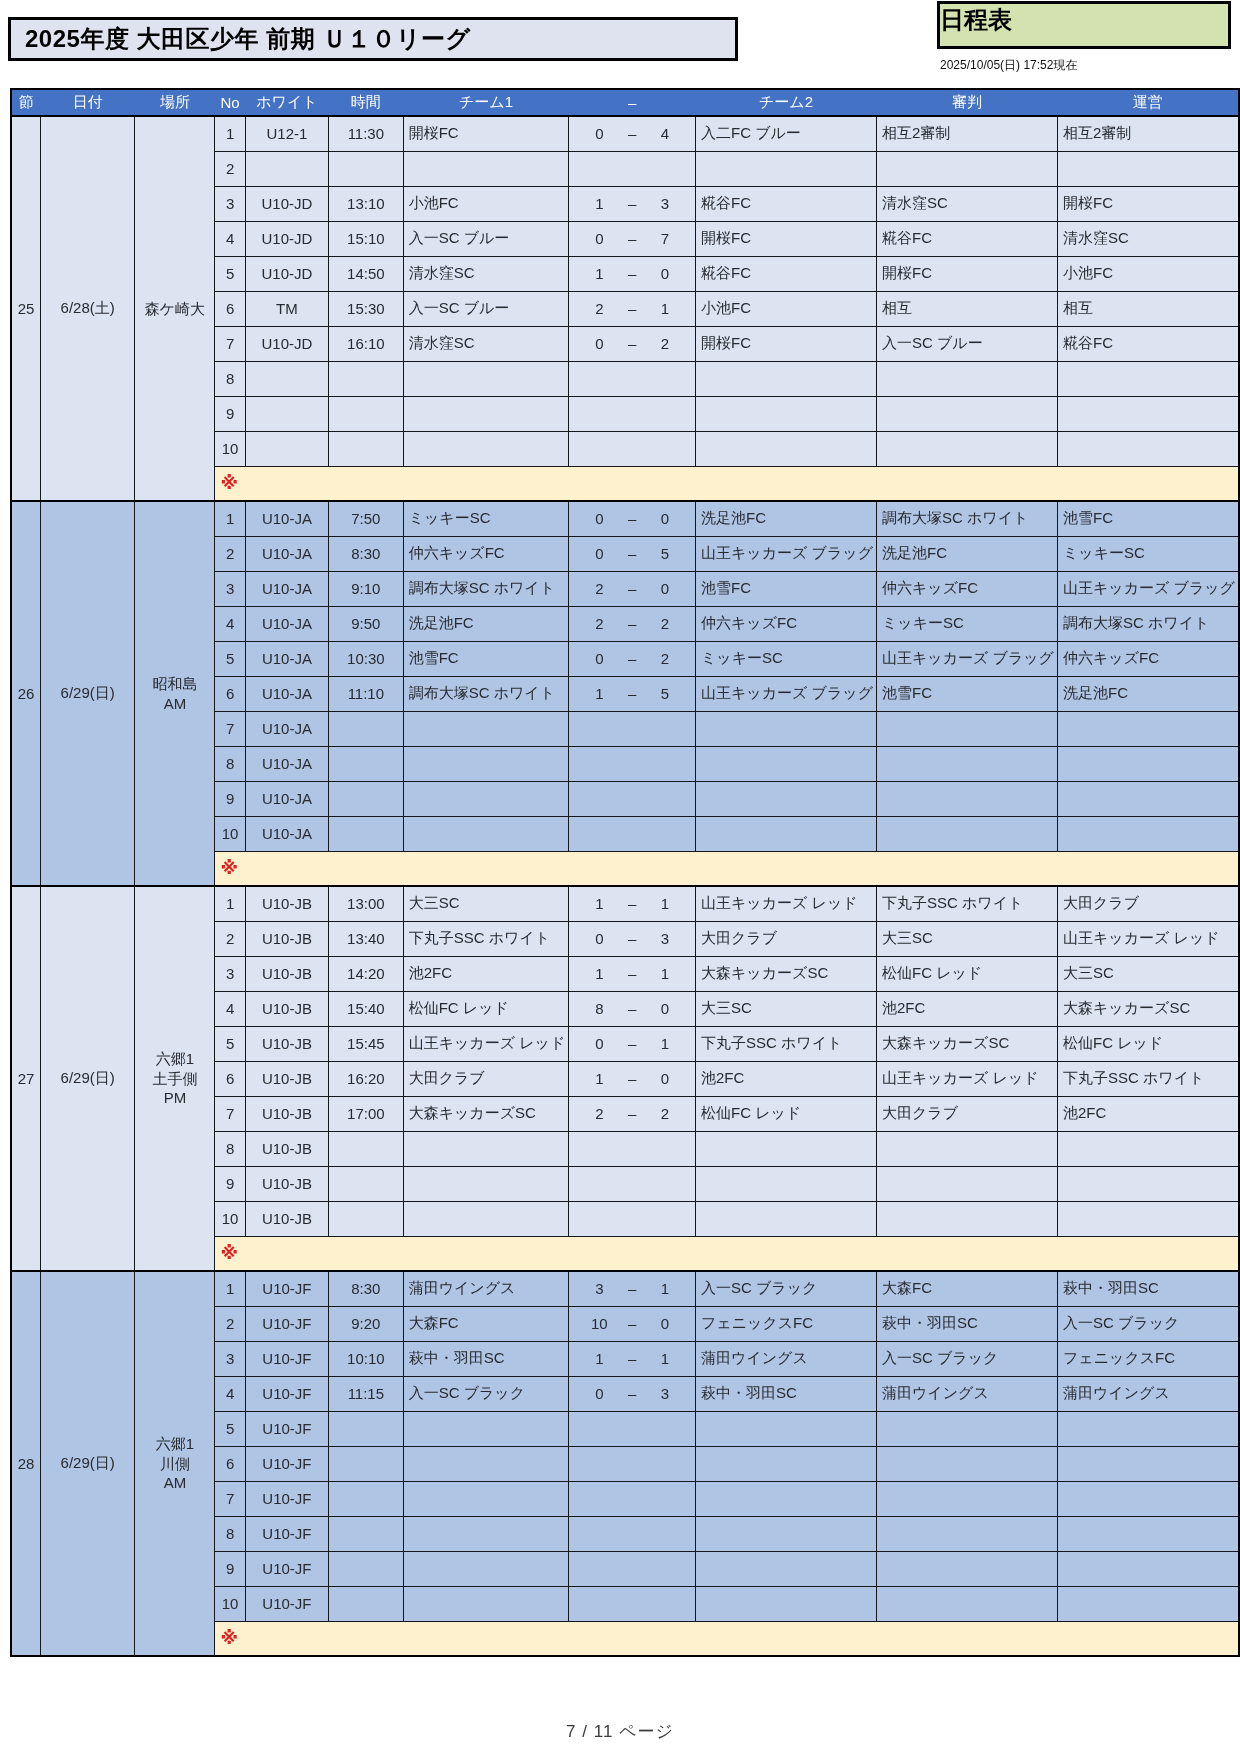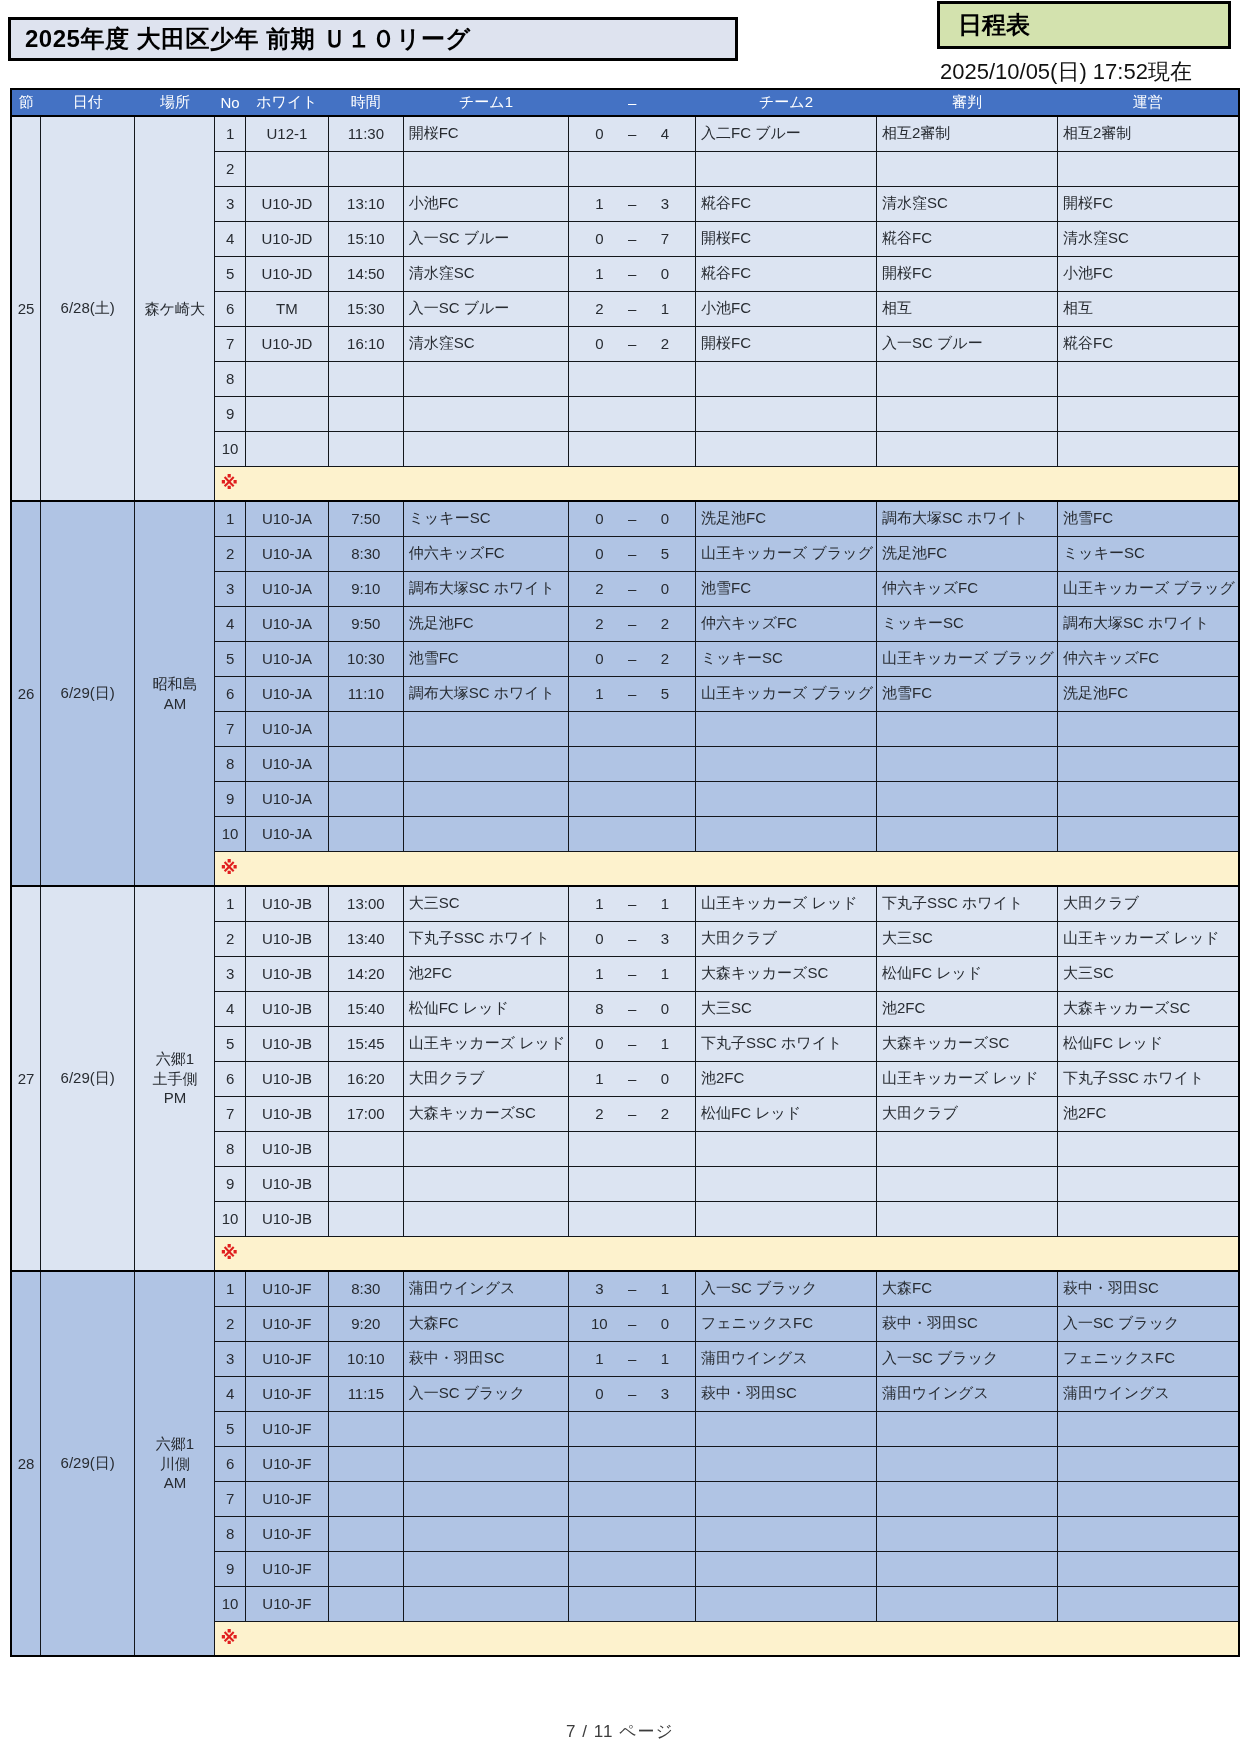--- a/index.html
+++ b/index.html
@@ -10,25 +10,25 @@
   }
   .title-box {
     position:absolute; left:8px; top:17px; width:730px; height:44px;
     background:var(--titlebox); border:3px solid #000; box-sizing:border-box;
     display:flex; align-items:center; padding-left:14px;
     font-size:24px; font-weight:bold; letter-spacing:0.5px; color:#000;
   }
   .sched-box {
     position:absolute; left:937px; top:1px; width:294px; height:48px;
     background:var(--schedbox); border:3px solid #000; box-sizing:border-box;
-    display:flex; align-items:center; padding-left:18px;
+    display:flex; padding-left:0;
     font-size:24px; font-weight:bold; color:#000;
   }
   .timestamp {
-    position:absolute; left:940px; top:57px; font-size:22px; color:#111;
+    position:absolute; left:940px; top:57px; font-size:12px; color:#111;
     white-space:nowrap;
   }
   table.sched {
     position:absolute; left:10px; top:88px;
     border-collapse:collapse; table-layout:fixed;
     border:2px solid #000;
   }
   .sched th {
     background:var(--hdr); color:var(--hdrtext); font-weight:normal;
     font-size:15px; height:25px; border:none; padding:0; overflow:hidden; white-space:nowrap;

